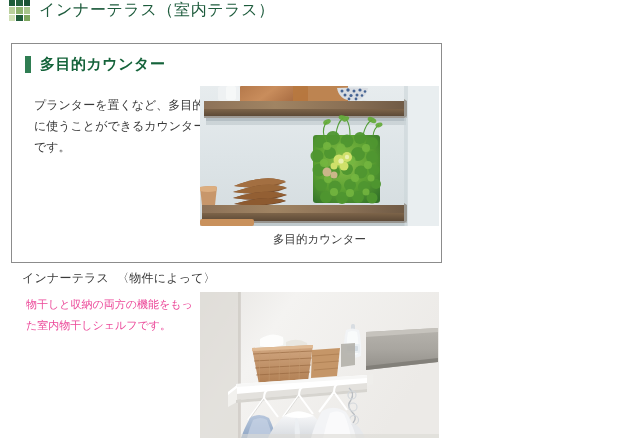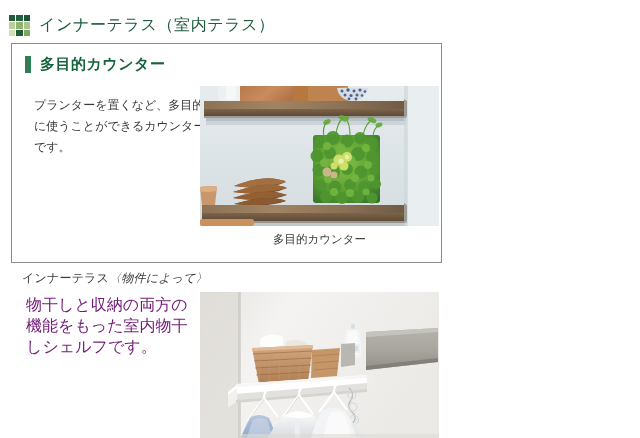--- a/index.html
+++ b/index.html
@@ -22,21 +22,21 @@
   }
 
   
   .page-header {
     position: absolute;
     left: 0;
     top: 0;
     width: 589px;
     height: 36px;
     display: flex;
-    align-items: flex-end;
+    align-items: flex-start;
     padding-left: 9px;
     box-sizing: border-box;
   }
   .grid-icon {
     width: 21px;
     height: 21px;
     display: grid;
     grid-template-columns: repeat(3, 1fr);
     grid-template-rows: repeat(3, 1fr);
     gap: 1px;
@@ -104,30 +104,30 @@
   .sec2-title {
     position: absolute;
     left: 22px;
     top: 270px;
     font-size: 12px;
     color: #3a3a3a;
     white-space: nowrap;
     letter-spacing: 0.2px;
   }
   .sec2-title .paren {
-    font-style: italic;
+    margin-left: 8px;
   }
   .sec2-body-text {
     position: absolute;
     left: 26px;
     top: 294px;
     width: 176px;
-    font-size: 16px;
+    font-size: 11px;
     line-height: 21px;
-    color: #701a75;
+    color: #ec4899;
   }
 
   
   .photo1 {
     position: absolute;
     left: 200px;
     top: 86px;
     width: 239px;
     height: 140px;
     overflow: hidden;

